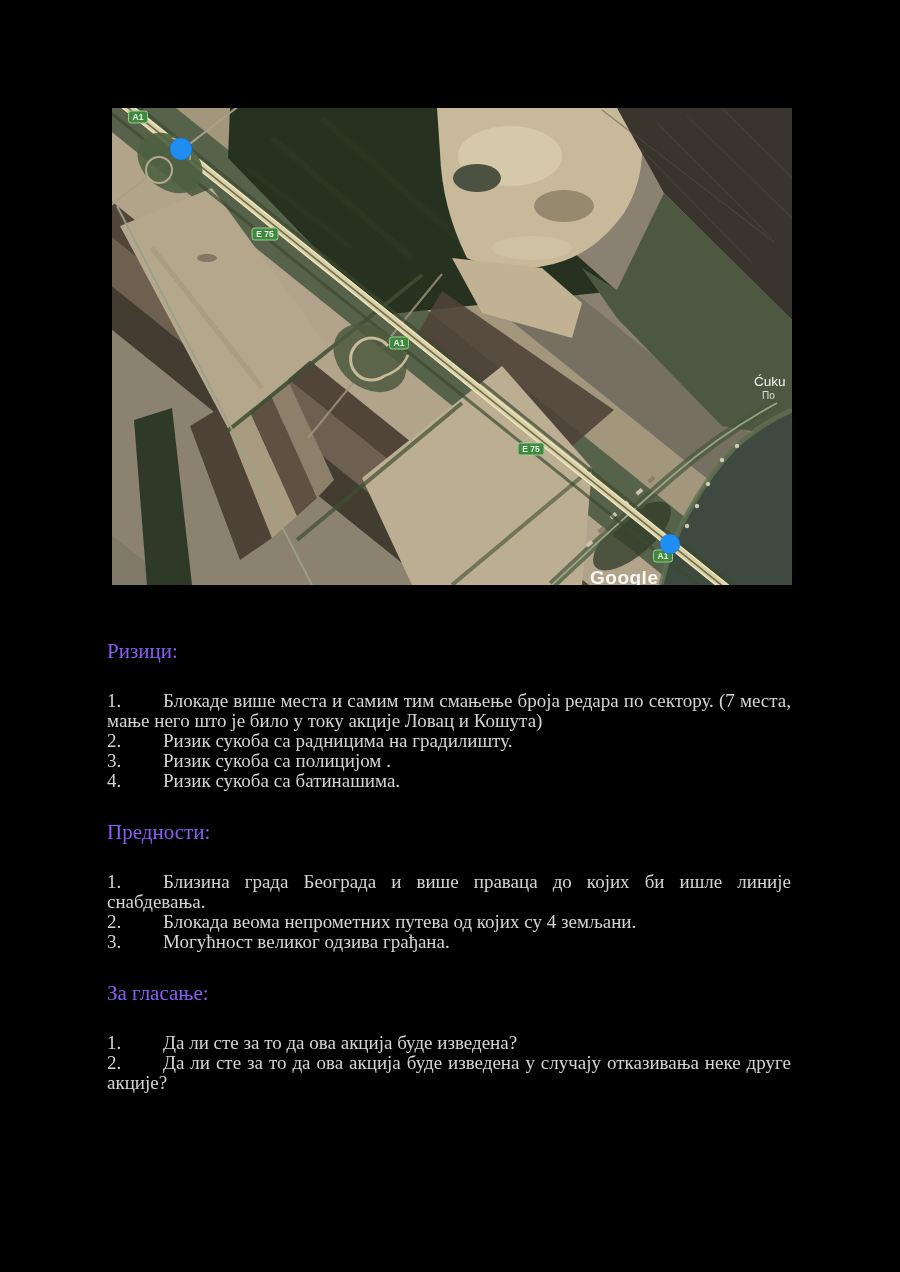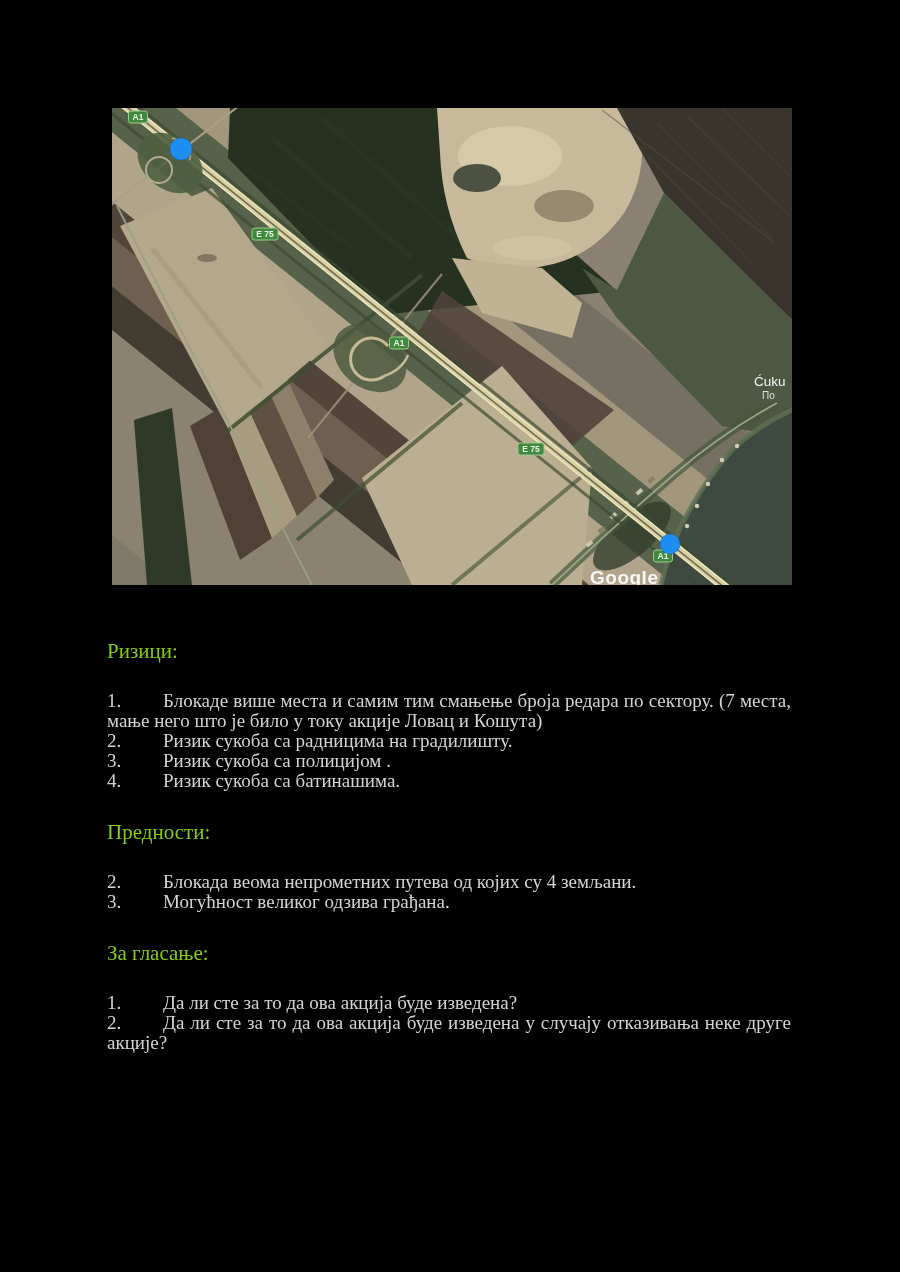--- a/index.html
+++ b/index.html
@@ -2,21 +2,21 @@
 <html><head>
 <meta charset="utf-8">
 <style>
   html,body{margin:0;padding:0;background:#000;}
   .page{position:relative;width:900px;height:1272px;background:#000;overflow:hidden;
         font-family:"Liberation Serif", serif;border-radius:22px;}
   .map-wrap{position:absolute;left:112px;top:108px;width:680px;height:477px;overflow:hidden;
             background:#7f7968;}
   .map-wrap svg{display:block;}
   .content{position:absolute;left:107px;top:638px;width:684px;color:#d4d4d4;}
-  .section h2{font-size:21px;line-height:26px;font-weight:normal;color:#84cc16;margin:28px 0 27px 0;}
+  .section h2{font-size:21px;line-height:26px;font-weight:normal;color:#8b5cf6;margin:28px 0 27px 0;}
   .section:first-child h2{margin-top:0;}
   .items{margin:0;}
   .item{margin:0;font-size:19px;line-height:20px;text-align:justify;}
   .item .num{display:inline-block;width:56px;}
   .shield-text{font-family:"Liberation Sans", sans-serif;font-weight:bold;font-size:8.5px;fill:#eaf5e2;}
   .place-text{font-family:"Liberation Sans", sans-serif;fill:#ffffff;}
   .wm-text{font-family:"Liberation Sans", sans-serif;font-weight:600;fill:#fdfdfd;opacity:.95;letter-spacing:.5px;}
 </style>
 </head>
 <body>
@@ -171,20 +171,21 @@
         <p class="item"><span class="num">1.</span><span>Блокаде више места и самим тим смањење броја редара по сектору. (7 места, мање него што је било у току акције Ловац и Кошута)</span></p>
         <p class="item"><span class="num">2.</span><span>Ризик сукоба са радницима на градилишту.</span></p>
         <p class="item"><span class="num">3.</span><span>Ризик сукоба са полицијом .</span></p>
         <p class="item"><span class="num">4.</span><span>Ризик сукоба са батинашима.</span></p>
       </div>
     </div>
 
     <div class="section">
       <h2>Предности:</h2>
       <div class="items">
+        <p class="item"><span class="num">1.</span><span>Близина града Београда и више праваца до којих би ишле линије снабдевања.</span></p>
         <p class="item"><span class="num">2.</span><span>Блокада веома непрометних путева од којих су 4 земљани.</span></p>
         <p class="item"><span class="num">3.</span><span>Могућност великог одзива грађана.</span></p>
       </div>
     </div>
 
     <div class="section">
       <h2>За гласање:</h2>
       <div class="items">
         <p class="item"><span class="num">1.</span><span>Да ли сте за то да ова акција буде изведена?</span></p>
         <p class="item"><span class="num">2.</span><span>Да ли сте за то да ова акција буде изведена у случају отказивања неке друге акције?</span></p>

